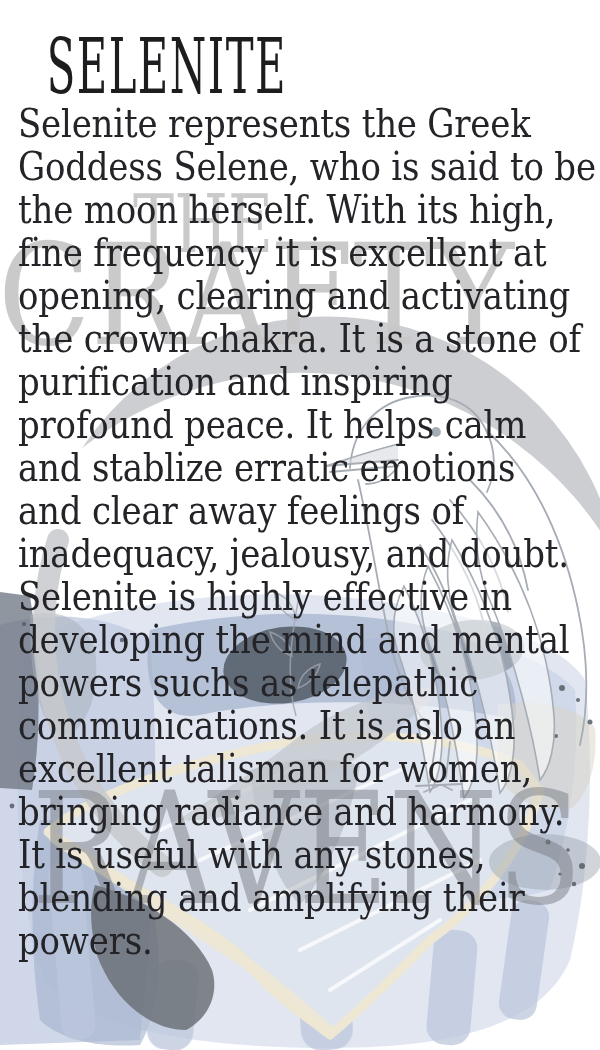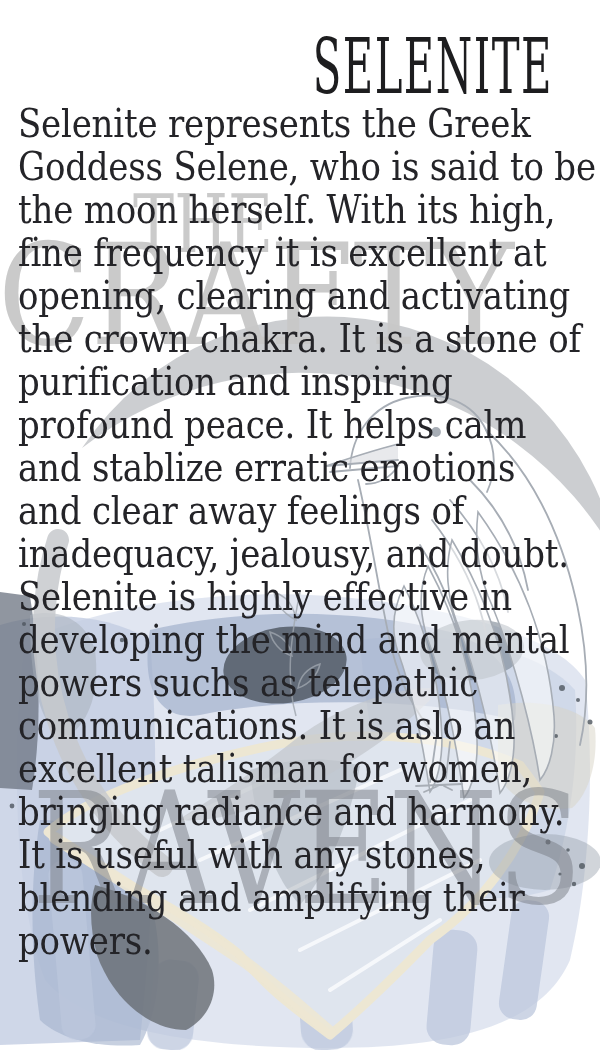--- a/index.html
+++ b/index.html
@@ -2,21 +2,21 @@
 <html><head>
 <meta charset="utf-8">
 <style>
   html,body{margin:0;padding:0;background:#ffffff;}
   .canvas{
     position:relative;width:600px;height:1050px;background:#ffffff;
     overflow:hidden;font-family:"DejaVu Serif", serif;
   }
   svg.bg{position:absolute;left:0;top:0;width:600px;height:1050px;}
   .title-wrap{
-    position:absolute;left:0;top:22px;width:600px;text-align:right;
+    position:absolute;left:0;top:22px;width:600px;text-align:left;
   }
   .title-wrap .title{
     display:inline-block;font-size:58px;font-weight:400;color:#1d1d1f;
     letter-spacing:2px;transform:scale(0.72,1.32);transform-origin:50% 0;
     white-space:nowrap;
   }
   .body-text{
     position:absolute;left:18px;top:102px;width:575px;
   }
   .body-text .line{

